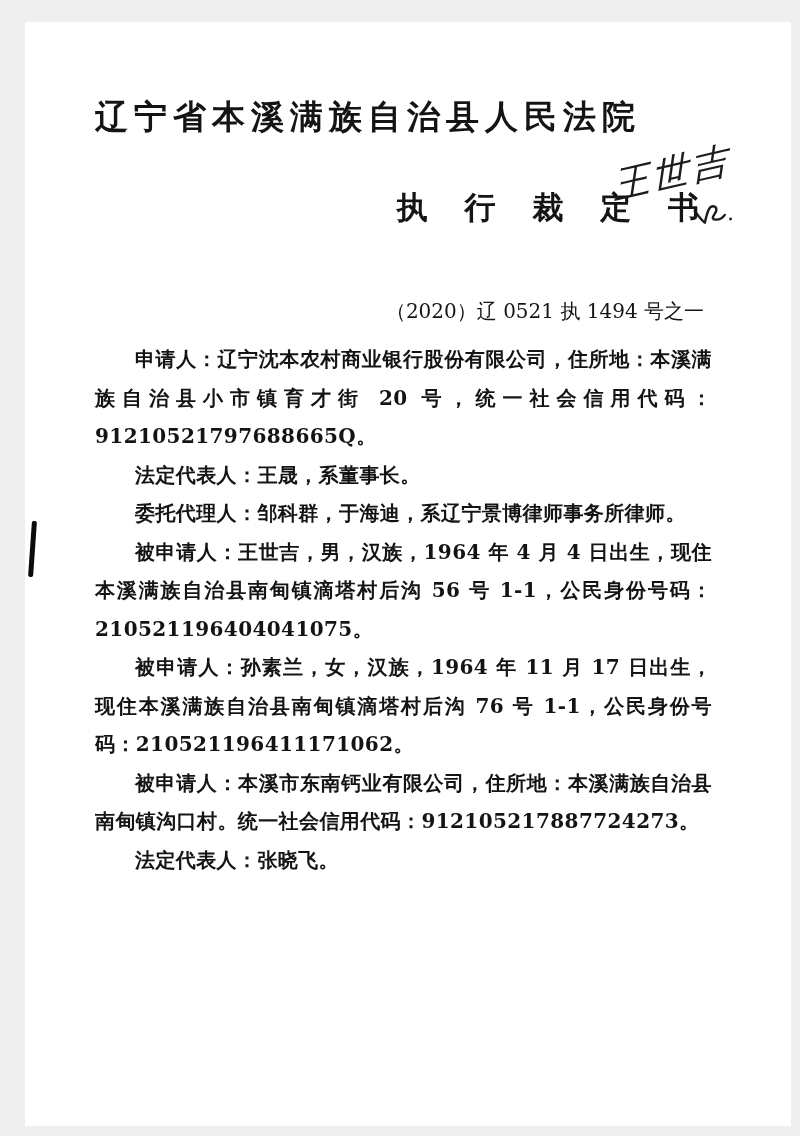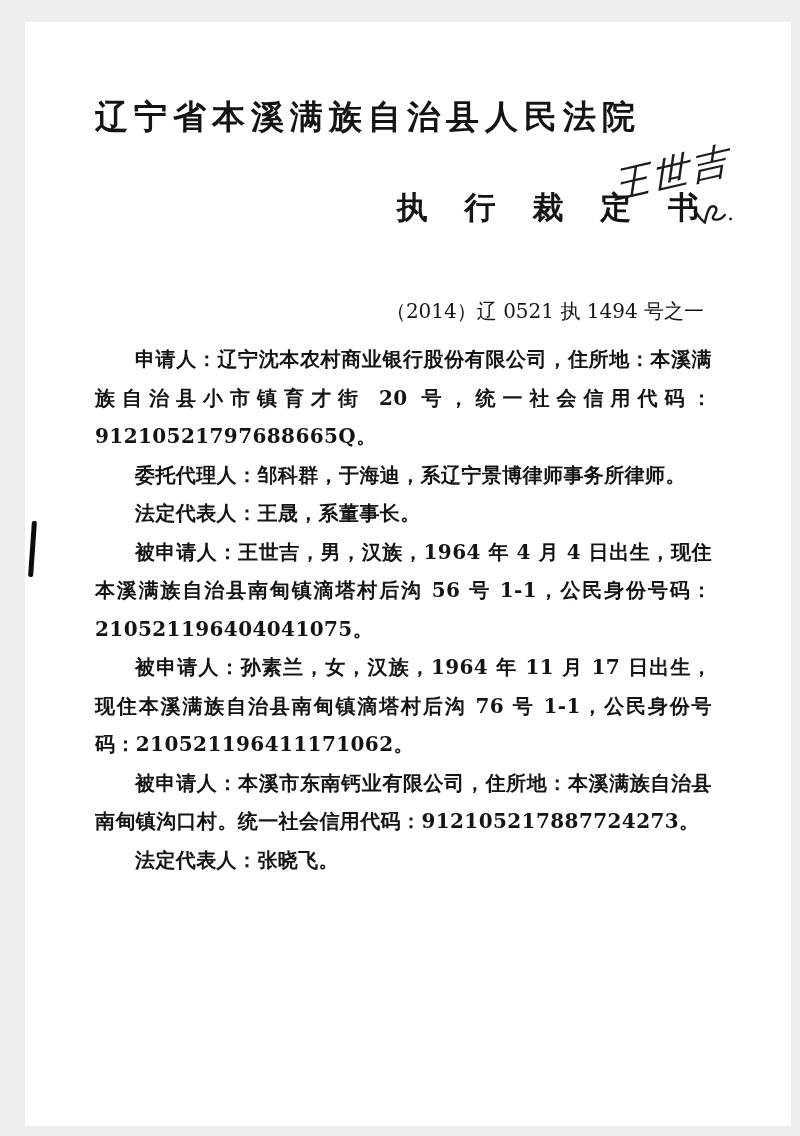--- a/index.html
+++ b/index.html
@@ -110,26 +110,26 @@
       <circle cx="37" cy="20" r="1.4" fill="#1c1c1c"></circle>
     </svg>
   </div>
 
   <div class="content">
 
     <h1 class="court-name">辽宁省本溪满族自治县人民法院</h1>
 
     <h2 class="doc-title">执 行 裁 定 书</h2>
 
-    <div class="case-number">（2014）辽 0521 执 1494 号之一</div>
+    <div class="case-number">（2020）辽 0521 执 1494 号之一</div>
 
     <div class="doc-body">
       <p>申请人：辽宁沈本农村商业银行股份有限公司，住所地：本溪满族自治县小市镇育才街 20 号，统一社会信用代码：91210521797688665Q。</p>
+      <p>法定代表人：王晟，系董事长。</p>
       <p>委托代理人：邹科群，于海迪，系辽宁景博律师事务所律师。</p>
-      <p>法定代表人：王晟，系董事长。</p>
       <p>被申请人：王世吉，男，汉族，1964 年 4 月 4 日出生，现住本溪满族自治县南甸镇滴塔村后沟 56 号 1-1，公民身份号码：210521196404041075。</p>
       <p>被申请人：孙素兰，女，汉族，1964 年 11 月 17 日出生，现住本溪满族自治县南甸镇滴塔村后沟 76 号 1-1，公民身份号码：210521196411171062。</p>
       <p>被申请人：本溪市东南钙业有限公司，住所地：本溪满族自治县南甸镇沟口村。统一社会信用代码：912105217887724273。</p>
       <p>法定代表人：张晓飞。</p>
     </div>
 
   </div>
 </div>
 
 </body></html>

